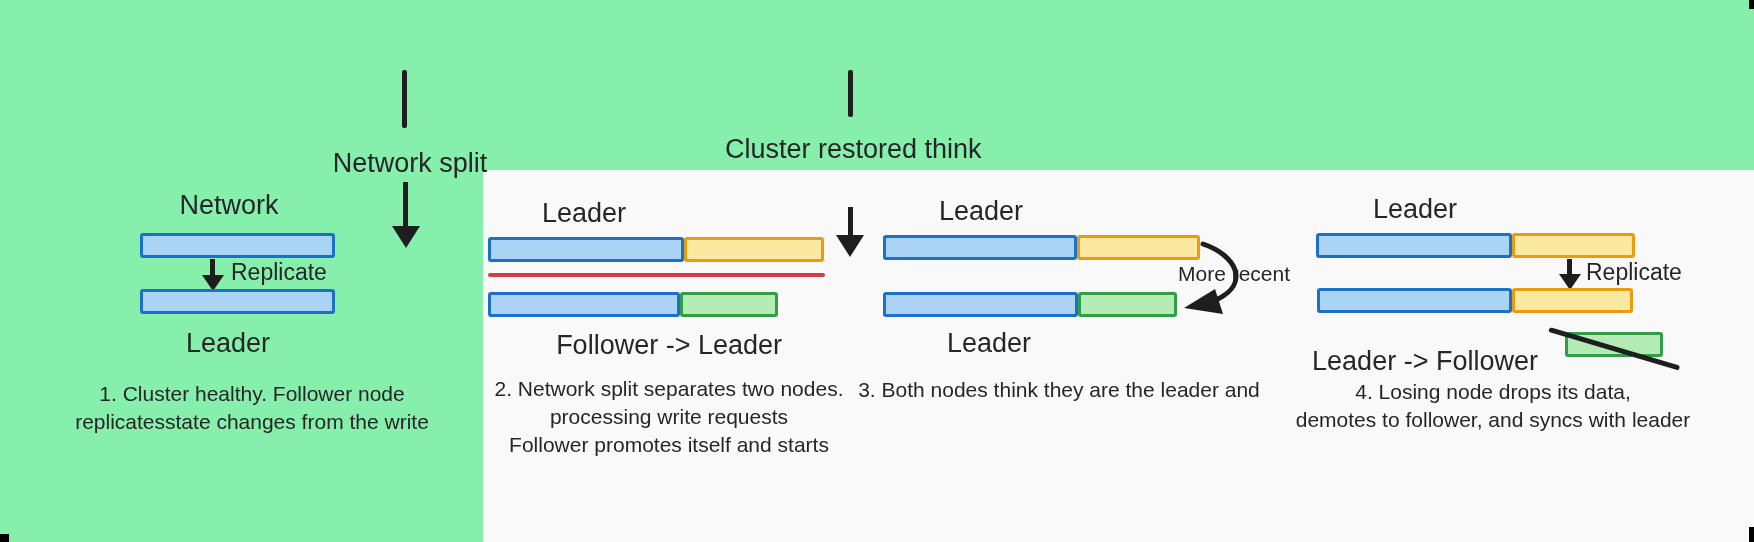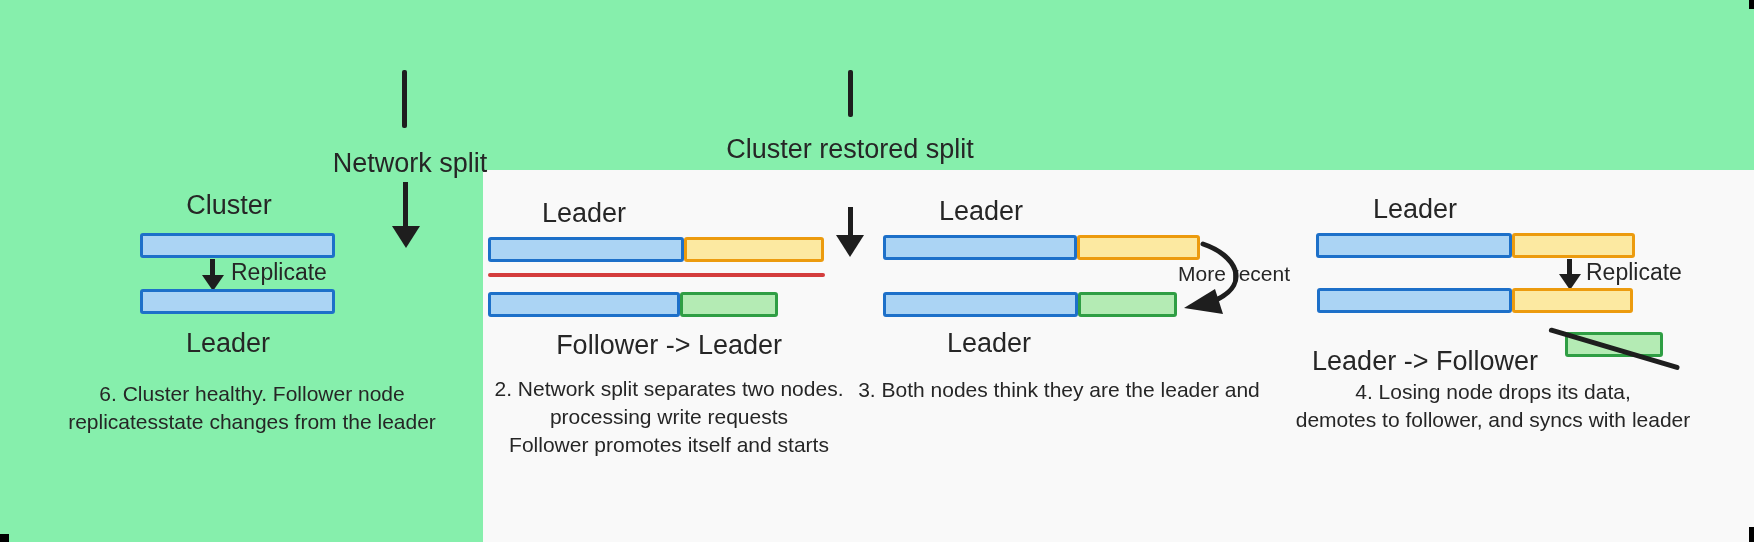--- a/index.html
+++ b/index.html
@@ -48,41 +48,41 @@
     <div>
       <div class="vline" style="left:402px;top:70px;height:58px;"></div>
       <div class="lbl" style="left:310px;top:148px;width:200px;">Network split</div>
       <div class="shaft" style="left:403px;top:182px;height:44px;"></div>
       <div class="head-down" style="left:392px;top:226px;"></div>
     </div>
 
     <div>
       <div class="vline" style="left:848px;top:70px;height:47px;"></div>
       <div class="lbl" style="left:725px;top:132px;width:250px;line-height:35px;">
-        <div>Cluster restored split</div>
+        <div>Cluster restored think</div>
       </div>
       <div class="shaft" style="left:848px;top:207px;height:28px;"></div>
       <div class="head-down" style="left:836px;top:235px;"></div>
     </div>
 
     <div>
-      <div class="lbl" style="left:129px;top:190px;width:200px;">Cluster</div>
+      <div class="lbl" style="left:129px;top:190px;width:200px;">Network</div>
       <div class="bar" style="left:140px;top:233px;">
         <div class="seg seg-blue" style="width:195px;"></div>
       </div>
       <div class="shaft" style="left:210px;top:259px;height:16px;"></div>
       <div class="head-down sm" style="left:202px;top:275px;"></div>
       <div class="small-lbl" style="left:231px;top:260px;">Replicate</div>
       <div class="bar" style="left:140px;top:289px;">
         <div class="seg seg-blue" style="width:195px;"></div>
       </div>
       <div class="lbl" style="left:128px;top:328px;width:200px;">Leader</div>
       <div class="caption" style="left:52px;top:380px;width:400px;">
-        <div>6. Cluster healthy. Follower node</div>
-        <div>replicatesstate changes from the leader</div>
+        <div>1. Cluster healthy. Follower node</div>
+        <div>replicatesstate changes from the write</div>
       </div>
     </div>
 
     <div>
       <div class="lbl" style="left:484px;top:198px;width:200px;">Leader</div>
       <div class="bar" style="left:488px;top:237px;">
         <div class="seg seg-blue" style="width:196px;"></div>
         <div class="seg seg-yellow" style="width:140px;"></div>
       </div>
       <div class="redline" style="left:488px;top:273px;width:337px;"></div>

